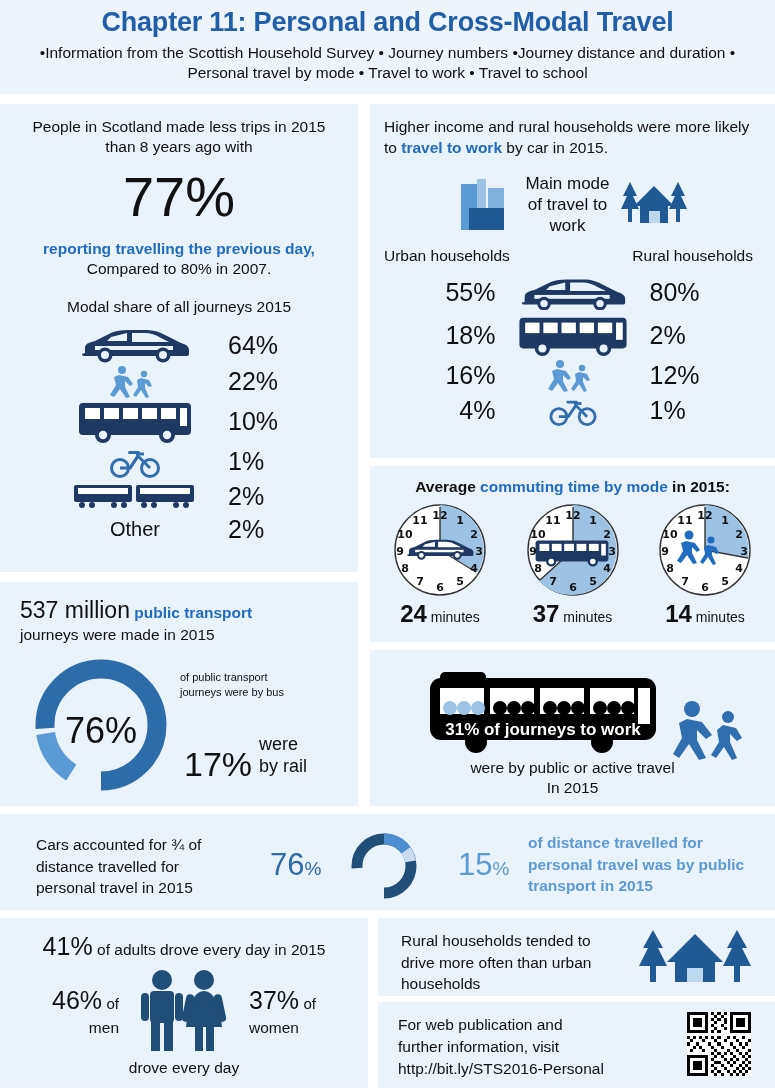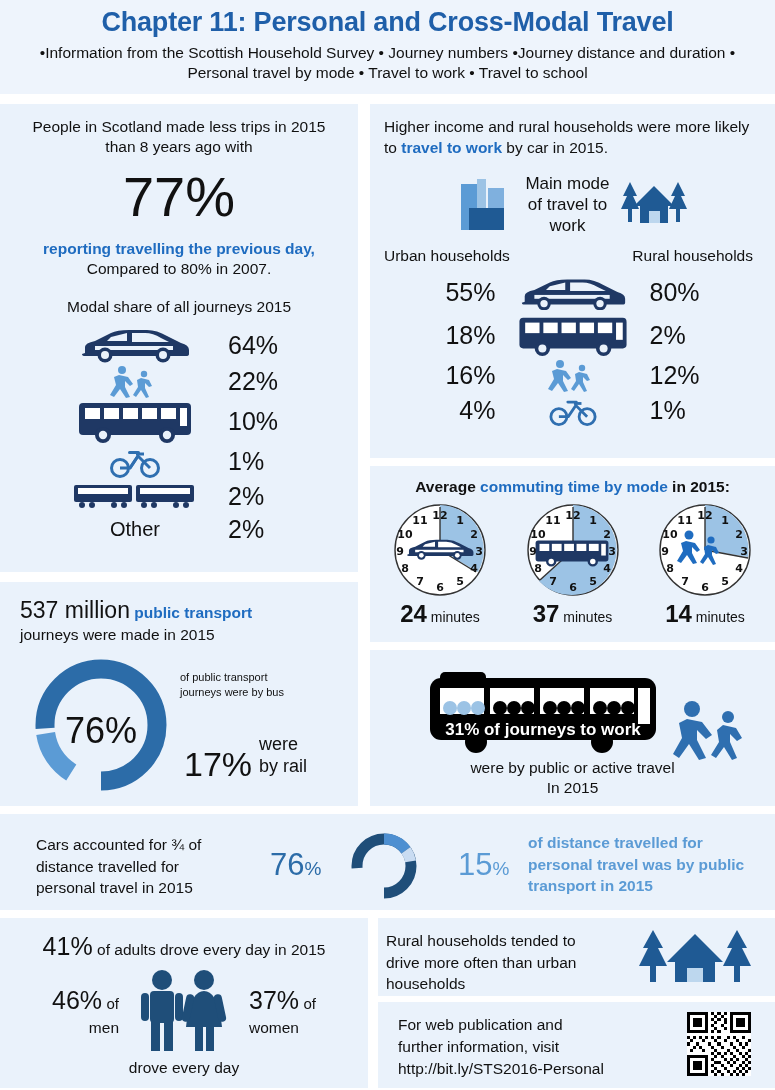--- a/index.html
+++ b/index.html
@@ -563,21 +563,21 @@
         <span style="font-size:25px;">37%</span>
         <span style="font-size:15px;">of</span>
         <div style="font-size:15.5px;margin-top:4px;">women</div>
       </div>
     </div>
 
     <div style="text-align:center;font-size:15.5px;margin-top:6px;">drove every day</div>
   </div>
 
   <div class="panel" style="left:378px;top:918px;width:397px;height:78px;">
-    <div style="position:absolute;left:8px;top:12px;font-size:15.5px;line-height:1.4;">
+    <div style="position:absolute;left:23px;top:12px;font-size:15.5px;line-height:1.4;">
       <div>Rural households tended to</div>
       <div>drive more often than urban</div>
       <div>households</div>
     </div>
     <div style="position:absolute;right:18px;top:8px;">
       <svg width="124" height="64" viewBox="0 0 124 64">
         <path d="M20 4 L30 22 L25 22 L34 40 L6 40 L15 22 L10 22 Z" fill="#1f5a94"></path>
         <rect x="17" y="38" width="6" height="18" fill="#1f5a94"></rect>
         <path d="M104 4 L114 22 L109 22 L118 40 L90 40 L99 22 L94 22 Z" fill="#1f5a94"></path>
         <rect x="101" y="38" width="6" height="18" fill="#1f5a94"></rect>

